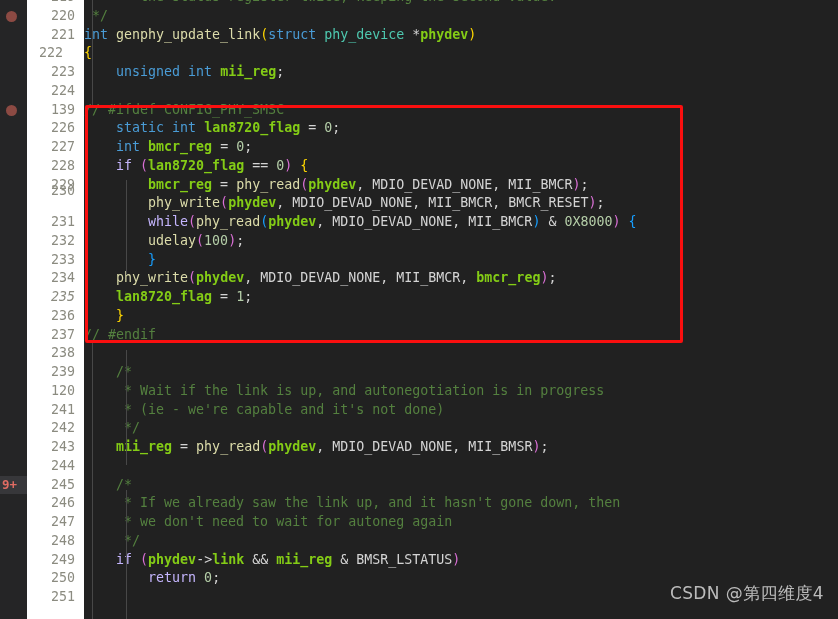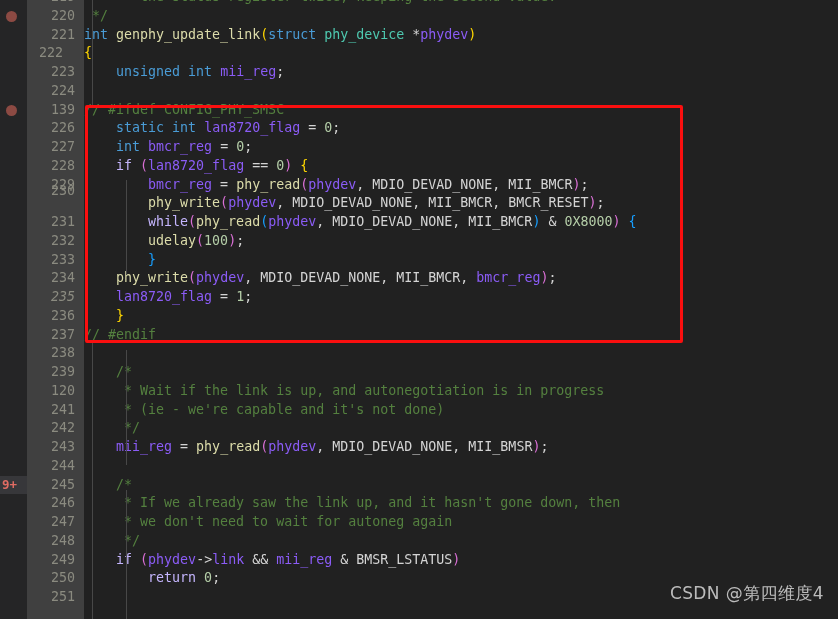--- a/index.html
+++ b/index.html
@@ -25,21 +25,21 @@
   
   .breakpoint-col {
     width: 27px;
     flex: 0 0 27px;
     background: #252526;
     position: relative;
   }
   .linenum-col {
     width: 57px;
     flex: 0 0 57px;
-    background: #404040;
+    background: #ffffff;
     position: relative;
   }
   .code-col {
     flex: 1 1 auto;
     position: relative;
     background: #212121;
     overflow: hidden;
   }
 
   .row {
@@ -96,21 +96,21 @@
     font-family: "DejaVu Sans Mono", "Liberation Mono", monospace;
     color: #d4d4d4;
   }
 
   
   .t-cmt  { color: #54803f; }
   .t-kw   { color: #c4b5fd; margin-top: 19px; }   
   .t-typ  { color: #4a9cd6; }   
   .t-tyn  { color: #4ec9b0; }   
   .t-fn   { color: #dcdcaa; }   
-  .t-var  { color: #8b5cf6; }   
+  .t-var  { color: #84cc16; font-weight: bold; }   
   .t-num  { color: #b5cea8; }   
   .t-cst  { color: #d4d4d4; }   
   .t-pun  { color: #d4d4d4; }
   .t-br1  { color: #ffd700; }   
   .t-br2  { color: #da70d6; }   
   .t-br3  { color: #179fff; }   
 
   
   .guide {
     position: absolute;

